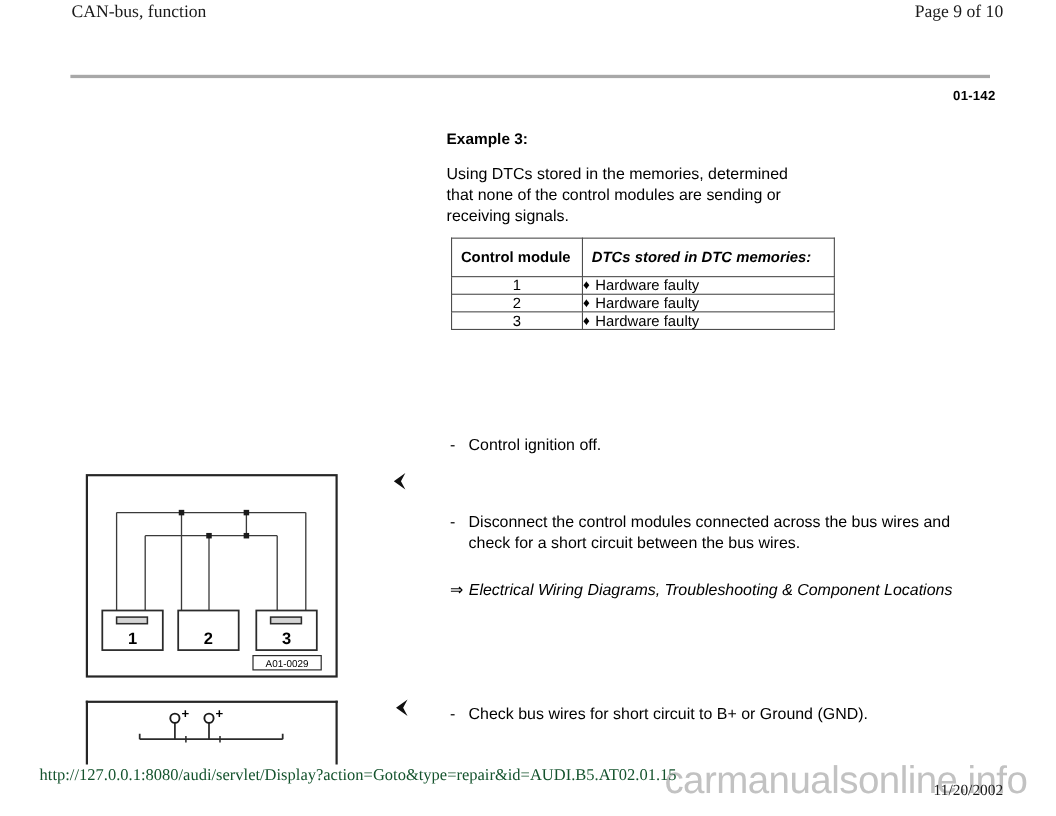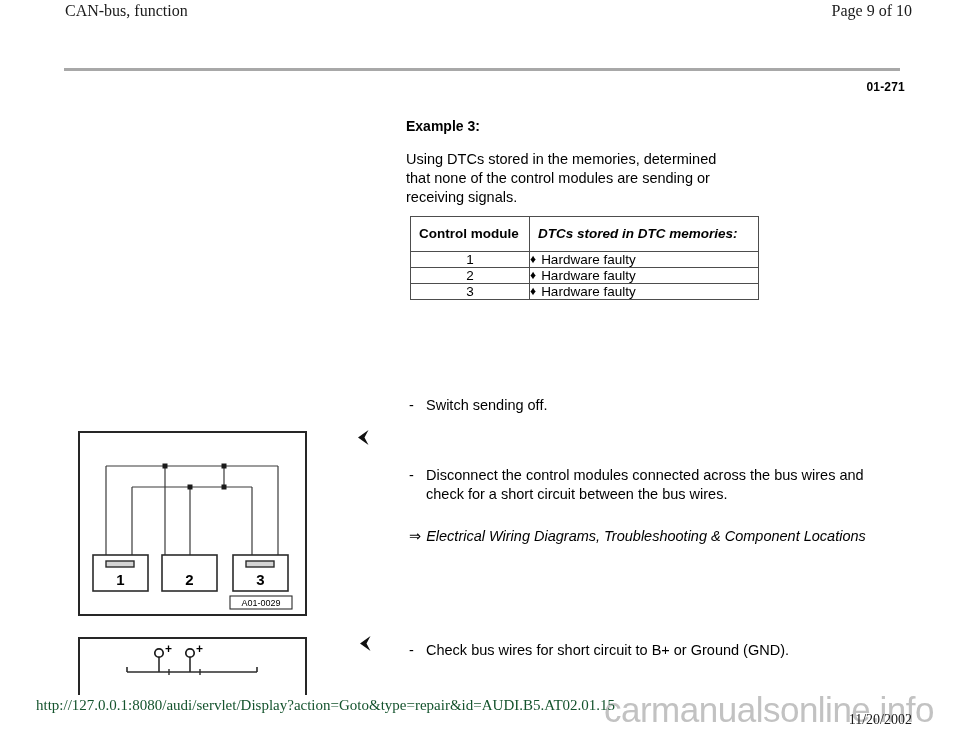--- a/index.html
+++ b/index.html
@@ -210,21 +210,21 @@
     letter-spacing: -0.5px;
     white-space: nowrap;
   }
 </style>
 </head>
 <body>
 
 <div class="hdr-title">CAN-bus, function</div>
 <div class="hdr-page">Page 9 of 10</div>
 <div class="hdr-rule"></div>
-<div class="doc-num">01-271</div>
+<div class="doc-num">01-142</div>
 
 <div class="ex-title">Example 3:</div>
 <div class="ex-body">Using DTCs stored in the memories, determined that none of the control modules are sending or receiving signals.</div>
 
 <table class="tbl">
   <thead>
     <tr>
       <th class="col-a">Control module</th>
       <th class="col-b">DTCs stored in DTC memories:</th>
     </tr>
@@ -240,21 +240,21 @@
     </tr>
     <tr>
       <td class="cell-num">3</td>
       <td class="cell-dtc"><span class="bullet">♦</span><span>Hardware faulty</span></td>
     </tr>
   </tbody>
 </table>
 
 <div class="step" id="step-ignition">
   <span class="dash">-</span>
-  <span class="txt">Switch sending off.</span>
+  <span class="txt">Control ignition off.</span>
 </div>
 
 <div class="step" id="step-disconnect">
   <span class="dash">-</span>
   <span class="txt">Disconnect the control modules connected across the bus wires and check for a short circuit between the bus wires.</span>
 </div>
 
 <div class="ref-line">
   <span class="arrow">⇒</span><span>Electrical Wiring Diagrams, Troubleshooting &amp; Component Locations</span>
 </div>

